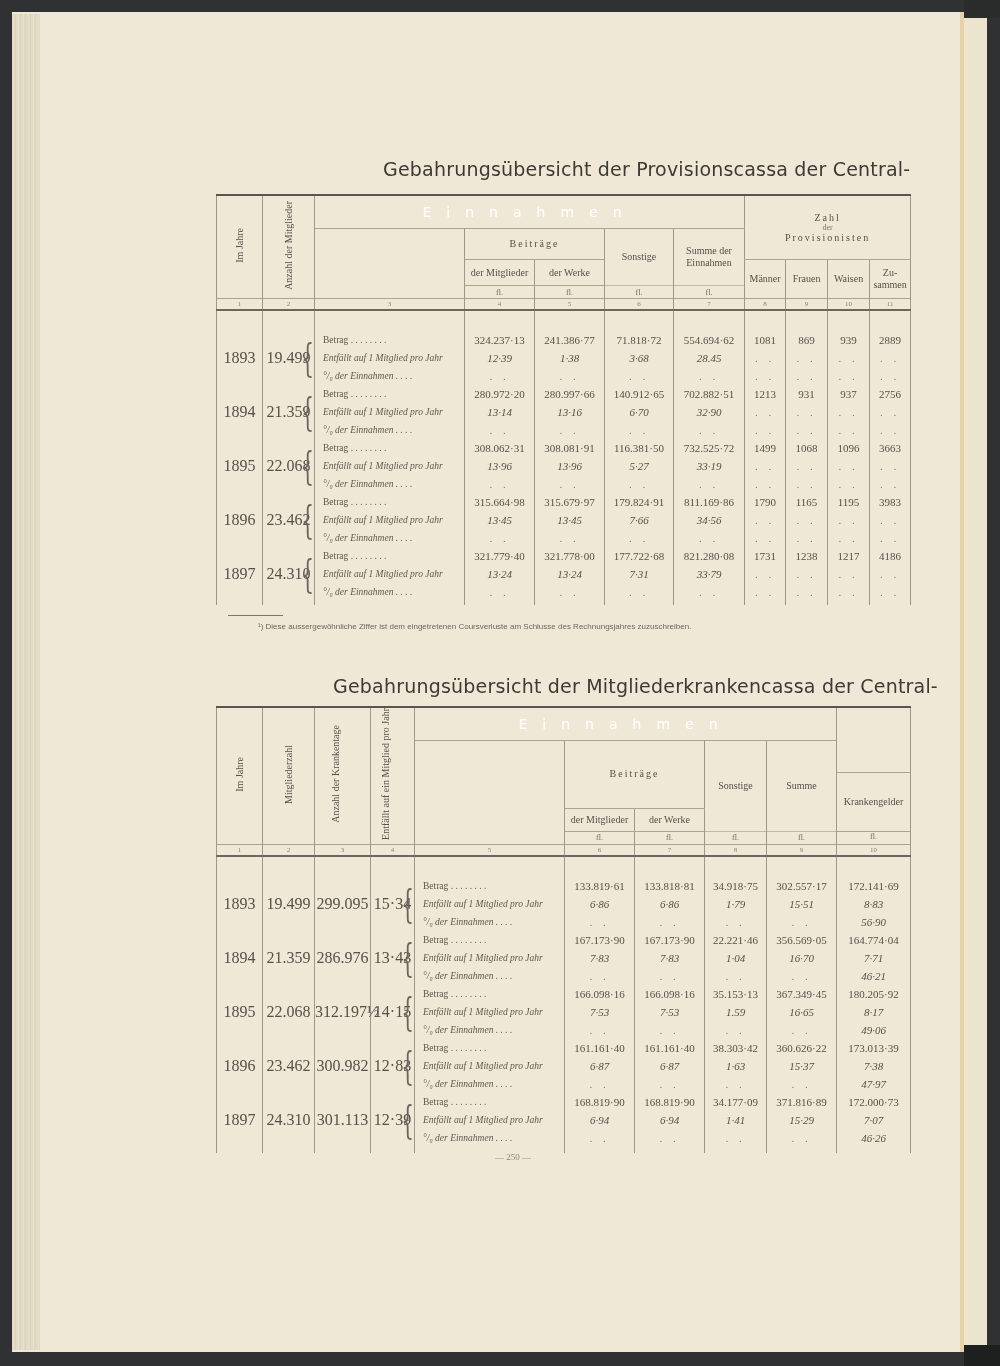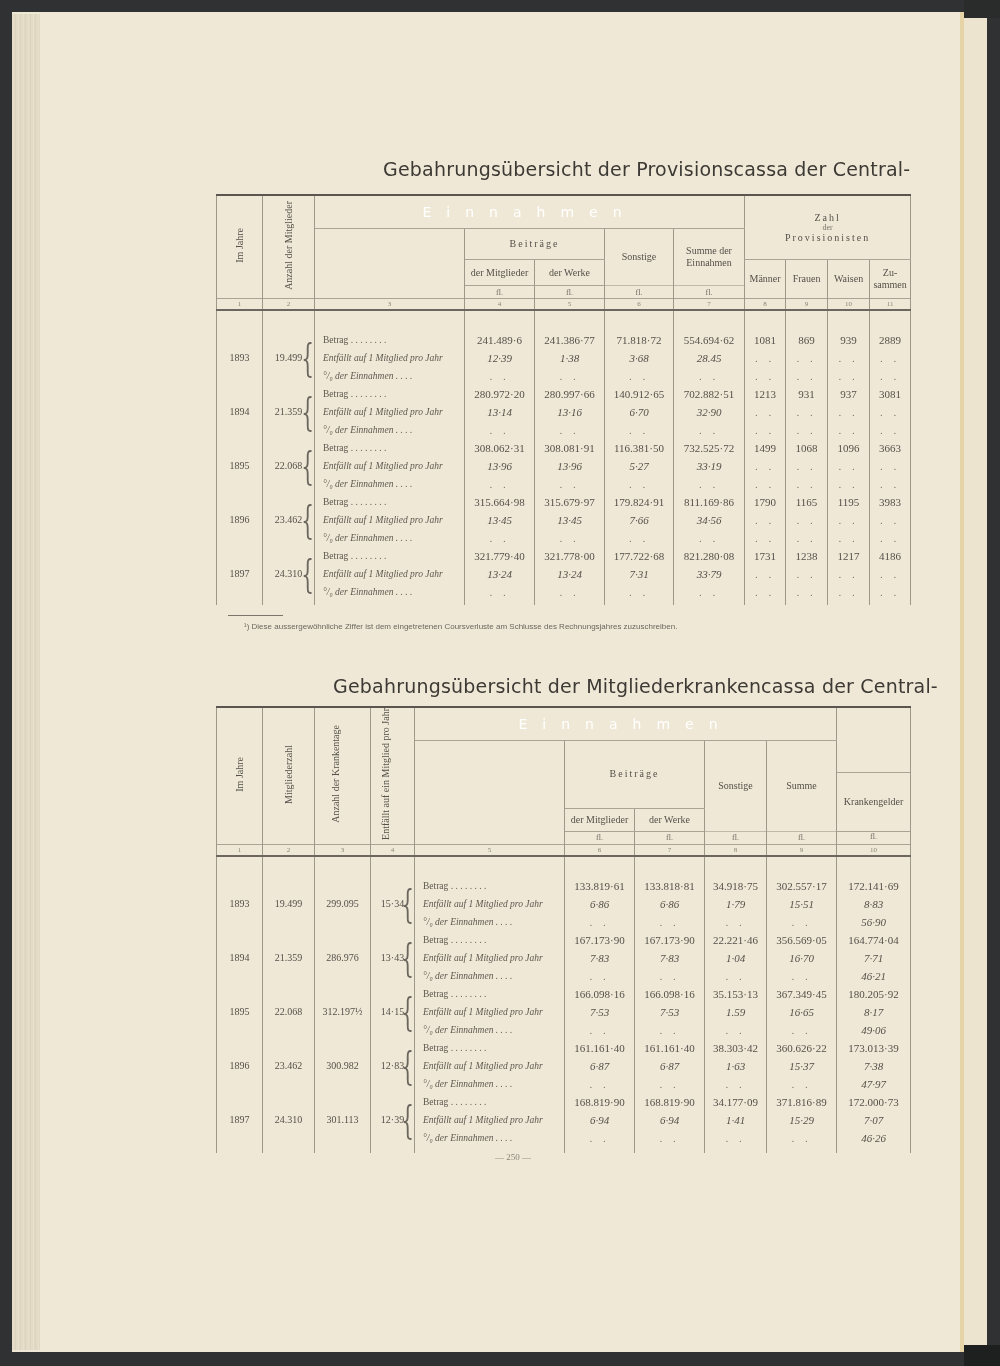--- a/index.html
+++ b/index.html
@@ -51,26 +51,26 @@
   .spaced { letter-spacing: 2px; }
   .vert { writing-mode: vertical-rl; transform: rotate(180deg); font-size: 10px; line-height: 12px; display: inline-block; white-space: nowrap; }
   .colnum td { font-size: 7px; color: #8a8578; height: 10px; border-top: 1px solid #aaa496; border-bottom: 2px solid #6b675f; }
   .unit td.u { font-size: 8px; color: #6e695f; height: 12px; border-top: 1px solid #bfb9ab; }
 
   .body-cell { vertical-align: top !important; }
   .grp { height: 54px; position: relative; }
   .line { height: 18px; line-height: 18px; font-size: 11px; white-space: nowrap; }
   .ital { font-style: italic; }
   .lbl { text-align: left; padding-left: 8px; font-size: 9.5px; color: #5e594f; overflow: hidden; }
-  .year, .mem { font-size: 10px; line-height: 54px; height: 54px; text-align: center; }
+  .year, .mem { font-size: 16px; line-height: 54px; height: 54px; text-align: center; }
   .brace { position: absolute; right: -6px; top: 4px; font-size: 40px; line-height: 44px; color: #6a665d; font-family: "DejaVu Serif", serif; transform: scaleX(0.5); }
   .dots { letter-spacing: 4px; color: #7a756a; }
 
   .footnote {
-    position: absolute; left: 244px; top: 622px; font-family: "Liberation Sans", sans-serif;
+    position: absolute; left: 258px; top: 622px; font-family: "Liberation Sans", sans-serif;
     font-size: 8px; color: #6b675e; white-space: nowrap;
   }
   .fn-rule { position: absolute; left: 228px; top: 615px; width: 55px; height: 1px; background: #7a766c; }
   .pagenum { position: absolute; left: 495px; top: 1152px; font-size: 9px; color: #8a8578; font-family: "Liberation Serif", serif; }
 </style>
 </head>
 <body>
 
 <div class="page"></div>
 <div class="page-edges"></div>
@@ -168,21 +168,21 @@
         </td>
         <td class="body-cell">
           <div class="grp">
             <div class="line lbl">Betrag . . . . . . . .</div>
             <div class="line lbl ital">Entfällt auf 1 Mitglied pro Jahr</div>
             <div class="line lbl ital">°/₀ der Einnahmen . . . .</div>
           </div>
         </td>
         <td class="body-cell">
           <div class="grp">
-            <div class="line">241.489·6</div>
+            <div class="line">324.237·13</div>
             <div class="line ital">12·39</div>
             <div class="line dots">. .</div>
           </div>
         </td>
         <td class="body-cell">
           <div class="grp">
             <div class="line">241.386·77</div>
             <div class="line ital">1·38</div>
             <div class="line dots">. .</div>
           </div>
@@ -293,21 +293,21 @@
         </td>
         <td class="body-cell">
           <div class="grp">
             <div class="line">937</div>
             <div class="line dots">. .</div>
             <div class="line dots">. .</div>
           </div>
         </td>
         <td class="body-cell">
           <div class="grp">
-            <div class="line">3081</div>
+            <div class="line">2756</div>
             <div class="line dots">. .</div>
             <div class="line dots">. .</div>
           </div>
         </td>
       </tr>
       <tr>
         <td class="body-cell">
           <div class="grp">
             <div class="year">1895</div>
           </div>

